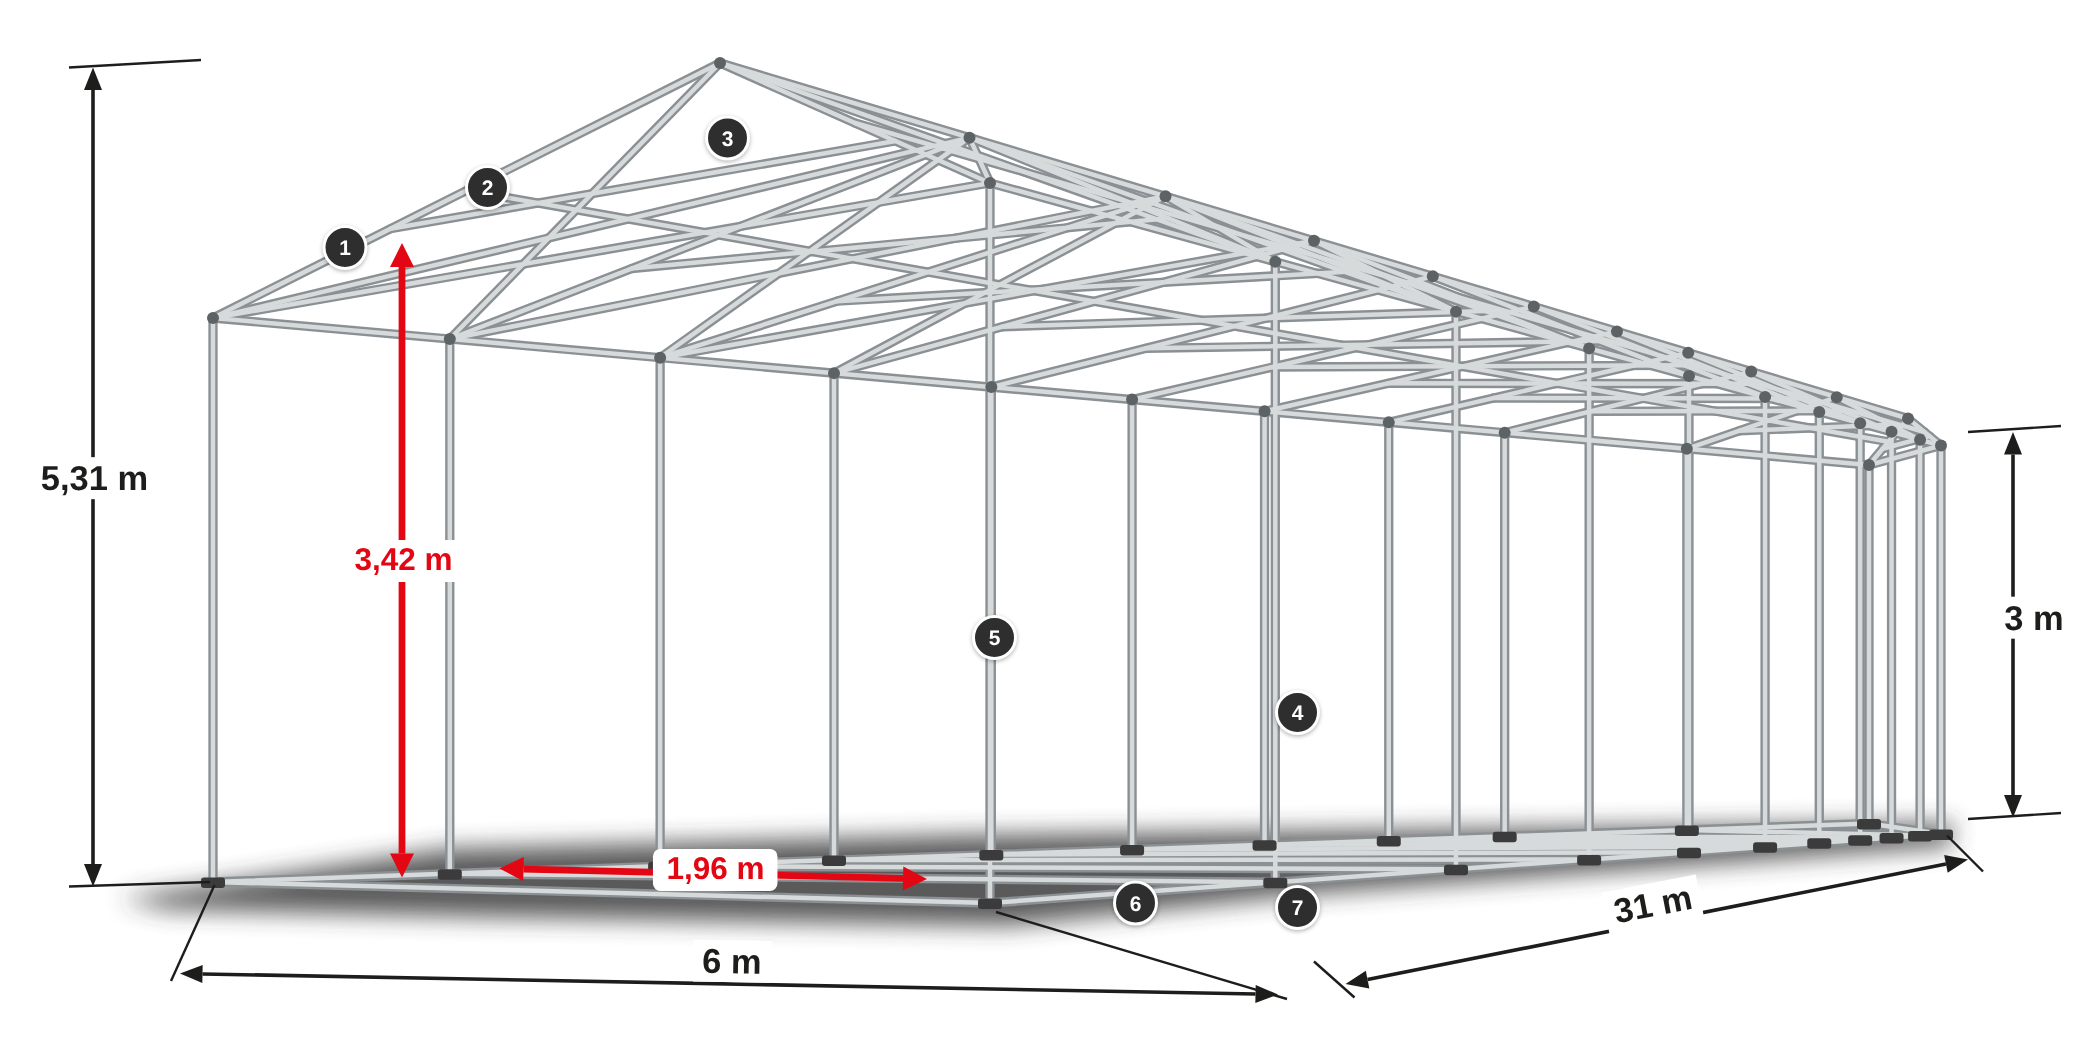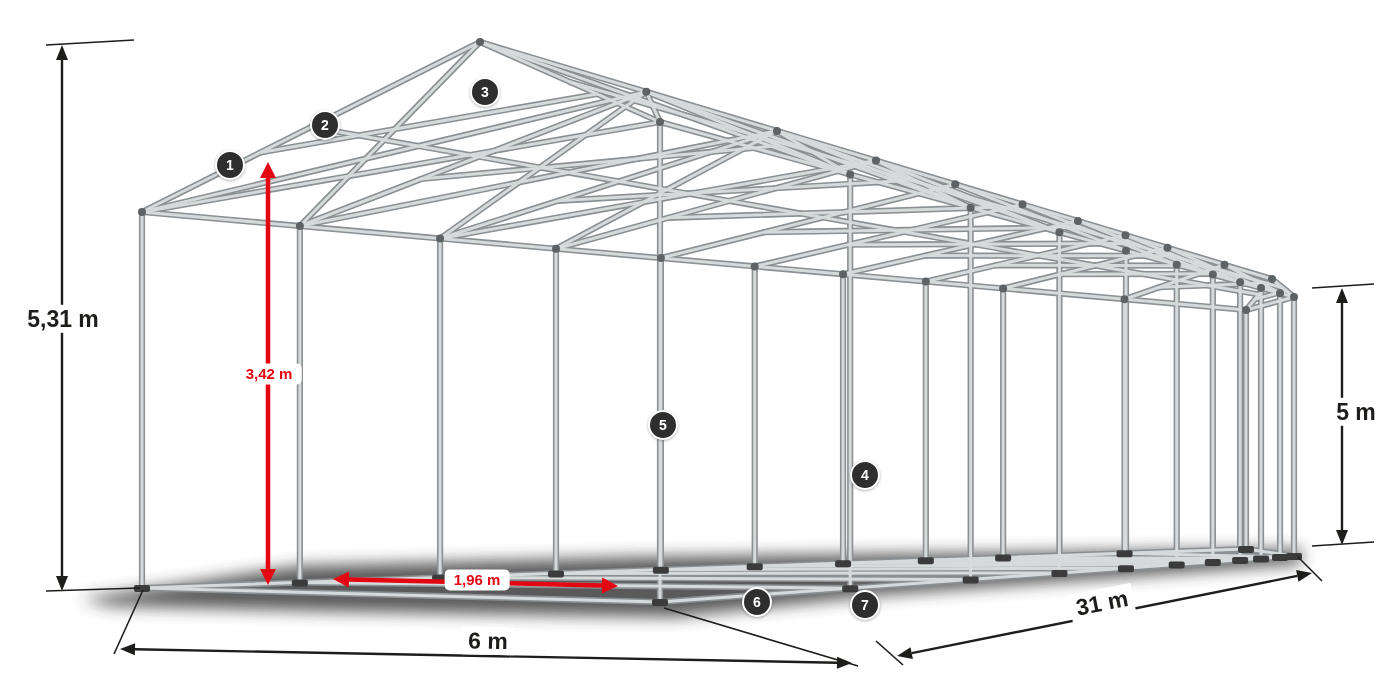--- a/index.html
+++ b/index.html
@@ -4,21 +4,21 @@
 <style>
   *{box-sizing:border-box}
   html,body{margin:0;padding:0}
   body{width:1400px;height:700px;background:#fff;overflow:hidden}
   .stage{position:relative;width:1400px;height:700px;background:#fff;
          font-family:"Liberation Sans","DejaVu Sans",sans-serif}
   .stage svg{position:absolute;left:0;top:0;display:block}
   .dim{position:absolute;transform:translate(-50%,-50%);font-weight:700;
        color:var(--dim-black,#1d1d1b);font-size:23px;white-space:nowrap;
        background:#fff;padding:1px 6px;line-height:1.15}
-  .dim-red{color:var(--accent-red,#e30613);font-size:15px;border-radius:5px;padding:2px 9px}
+  .dim-red{color:var(--accent-red,#e30613);font-size:21px;border-radius:5px;padding:2px 9px}
   .rot-width{transform:translate(-50%,-50%) rotate(1deg)}
   .rot-length{transform:translate(-50%,-50%) rotate(-11deg)}
   .badge{position:absolute;transform:translate(-50%,-50%);width:30px;height:30px;
          border-radius:50%;background:var(--badge-bg,#2e2e2e);color:#fff;
          border:2px solid #fff;display:flex;align-items:center;justify-content:center;
          font-weight:700;font-size:14px;box-shadow:0 1px 3px rgba(0,0,0,.3)}
 </style>
 </head>
 <body>
 
@@ -297,21 +297,21 @@
         <line x1="664" y1="608" x2="858" y2="666" stroke="#1d1d1b" stroke-width="1.6"></line>
         <line x1="876" y1="641" x2="903" y2="665" stroke="#1d1d1b" stroke-width="1.6"></line>
         <line x1="1298" y1="557" x2="1322" y2="581" stroke="#1d1d1b" stroke-width="1.6"></line>
       </g>
     </svg>
 
   <div class="dim" style="left:63px;top:319px">5,31 m</div>
 
   <div class="dim dim-red" style="left:269px;top:374px">3,42 m</div>
 
-  <div class="dim" style="left:1356px;top:412px">5 m</div>
+  <div class="dim" style="left:1356px;top:412px">3 m</div>
 
   <div class="dim dim-red" style="left:477px;top:580px">1,96 m</div>
 
   <div class="dim rot-width" style="left:488px;top:641px">6 m</div>
 
   <div class="dim rot-length" style="left:1102px;top:603px">31 m</div>
 
   <div class="badge" style="left:230px;top:165px">1</div>
   <div class="badge" style="left:325px;top:125px">2</div>
   <div class="badge" style="left:485px;top:92px">3</div>

